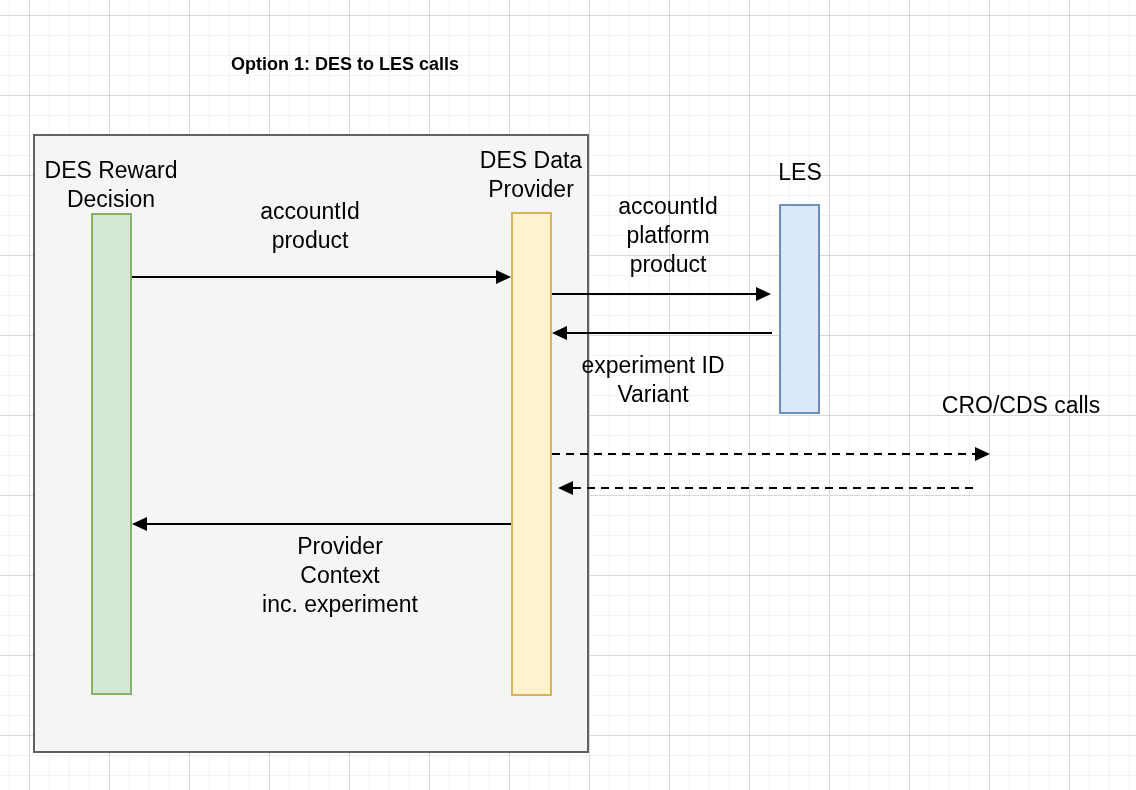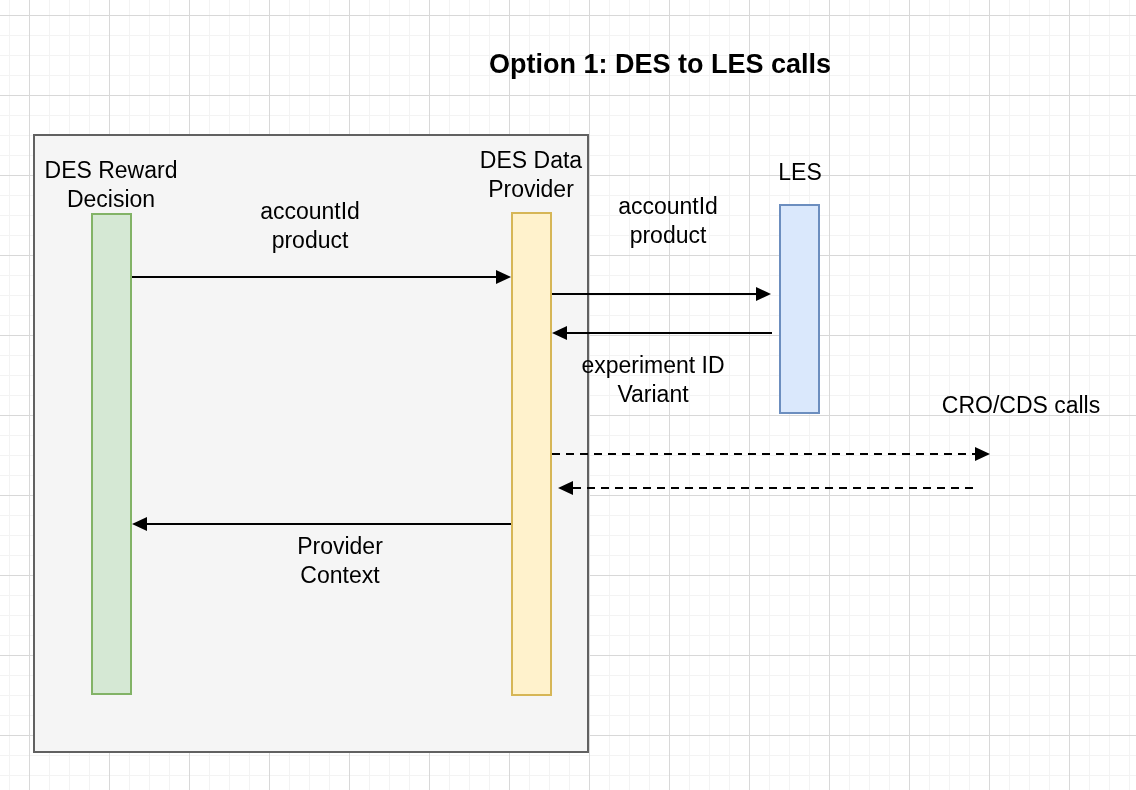--- a/index.html
+++ b/index.html
@@ -20,22 +20,22 @@
       linear-gradient(to bottom, #d8d8d8 1px, transparent 1px),
       linear-gradient(to right, #f3f3f3 1px, transparent 1px),
       linear-gradient(to bottom, #f3f3f3 1px, transparent 1px);
     background-size: 80px 80px, 80px 80px, 20px 20px, 20px 20px;
     background-position: 29px 15px, 29px 15px, 9px 15px, 9px 15px;
   }
   .abs { position: absolute; }
 
   .title {
     left: 231px; top: 48px; width: 600px;
-    text-align: right;
-    font-size: 27px; font-weight: bold;
+    text-align: left;
+    font-size: 18px; font-weight: bold;
     line-height: 32px;
     white-space: nowrap;
   }
 
   .frame {
     left: 33px; top: 134px; width: 556px; height: 619px;
     background: #f5f5f5;
     border: 2px solid #616161;
     box-sizing: border-box;
   }
@@ -148,24 +148,26 @@
   <span class="shaft"></span>
 </div>
 
 <div class="abs label lbl-msg1">
   <div>accountId</div>
   <div>product</div>
 </div>
 
 <div class="abs label lbl-msg2">
   <div>accountId</div>
+  <div>platform</div>
   <div>product</div>
 </div>
 
 <div class="abs label lbl-msg3">
   <div>experiment ID</div>
   <div>Variant</div>
 </div>
 
 <div class="abs label lbl-msg6">
   <div>Provider</div>
   <div>Context</div>
+  <div>inc. experiment</div>
 </div>
 
 </body></html>

